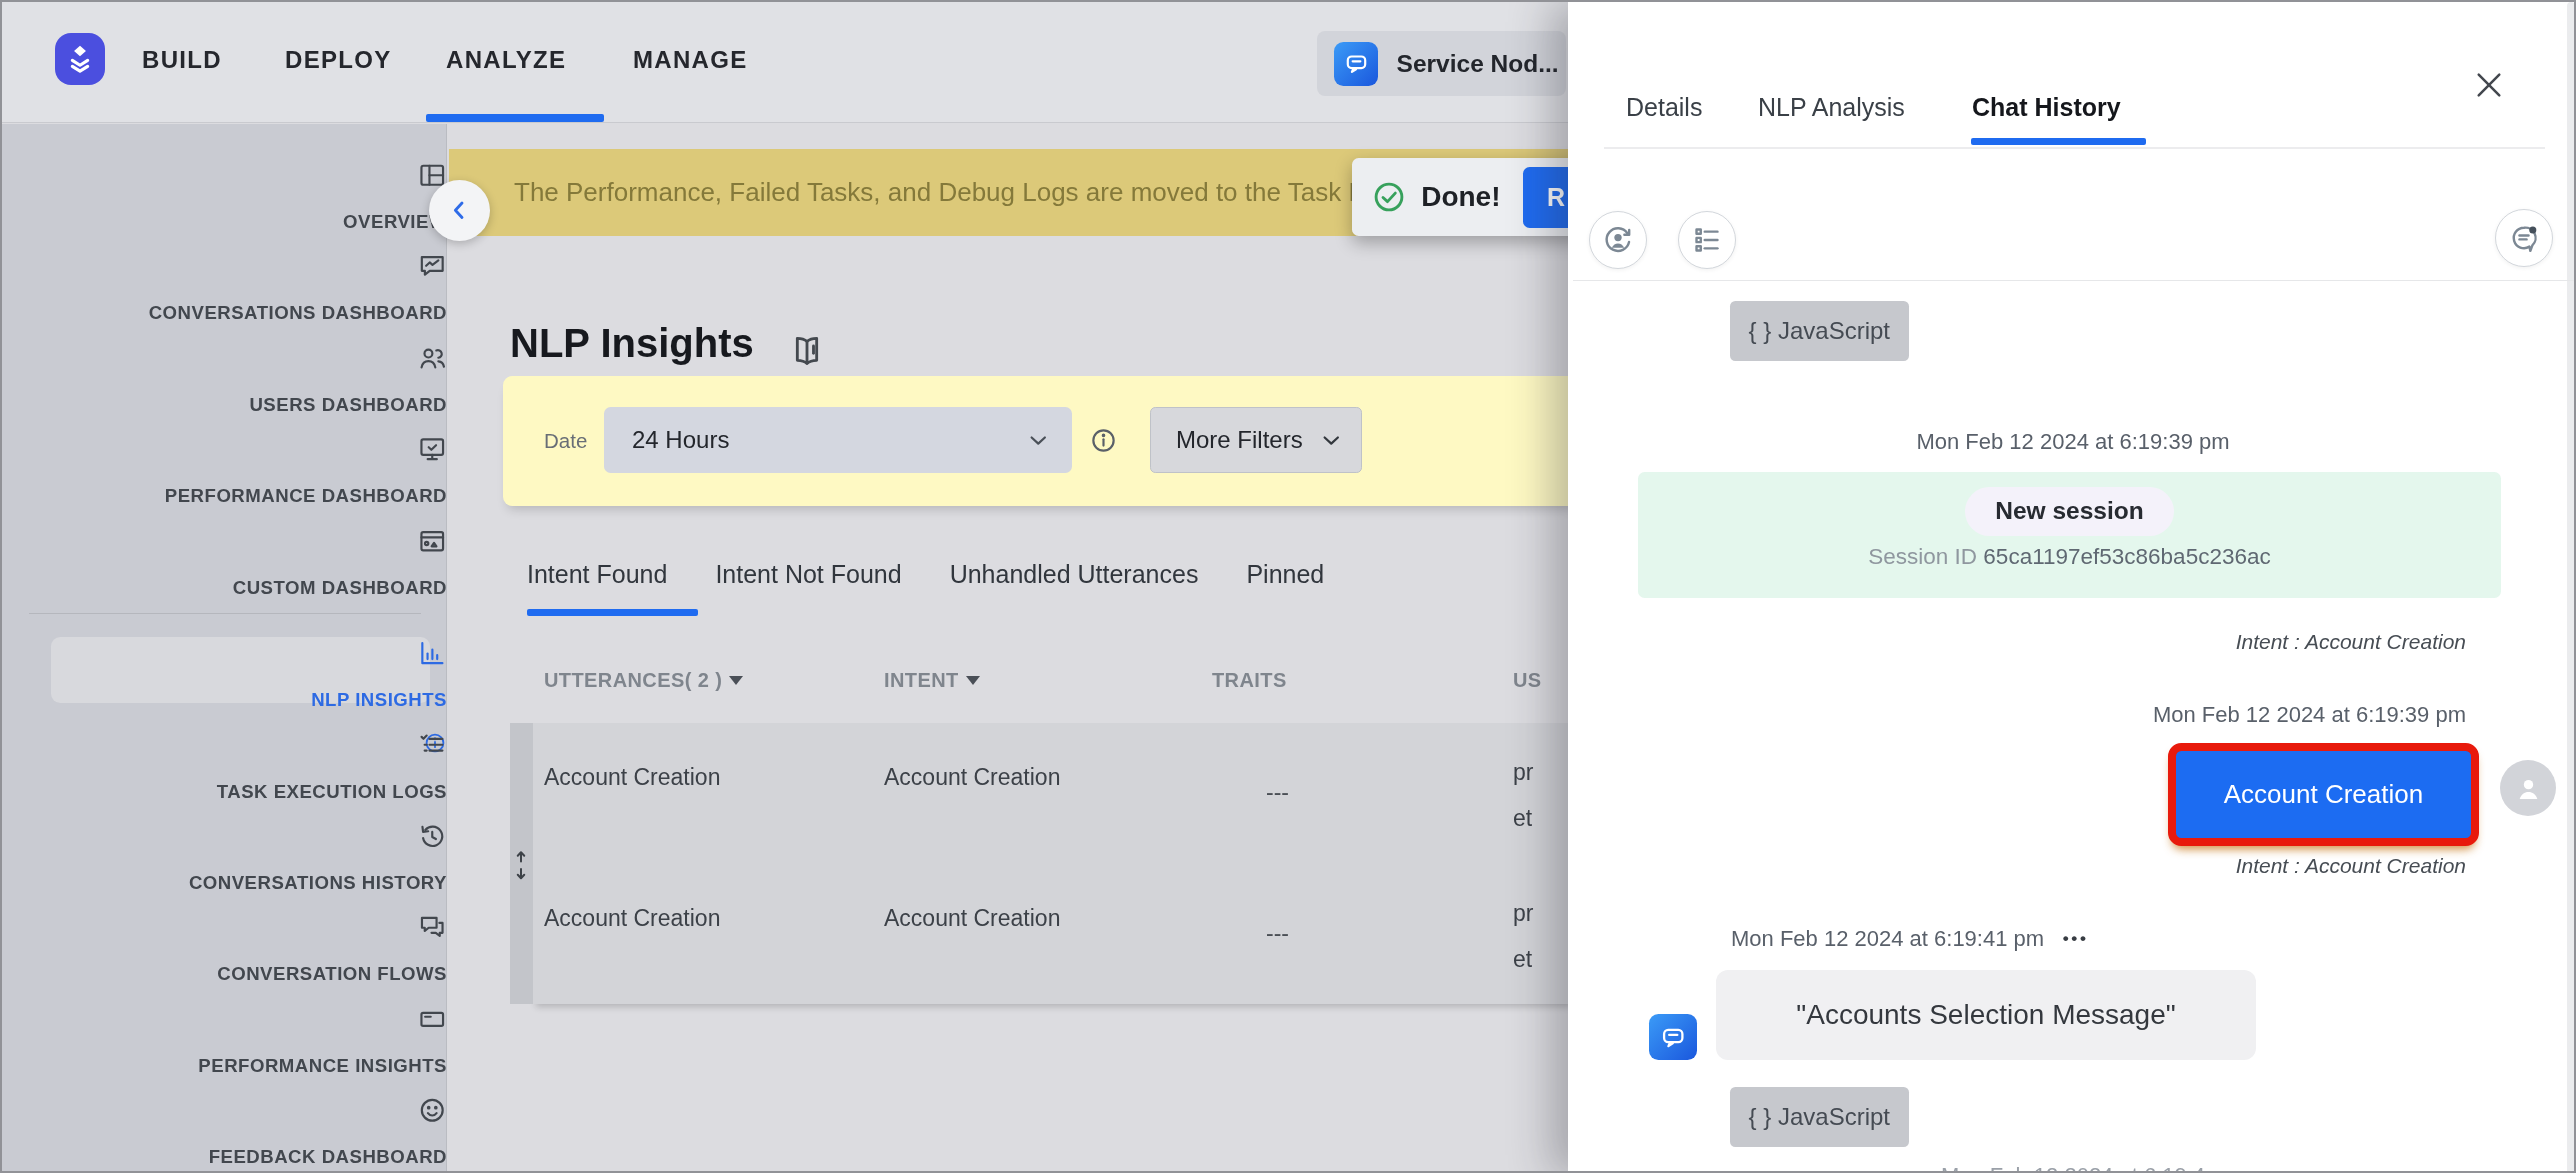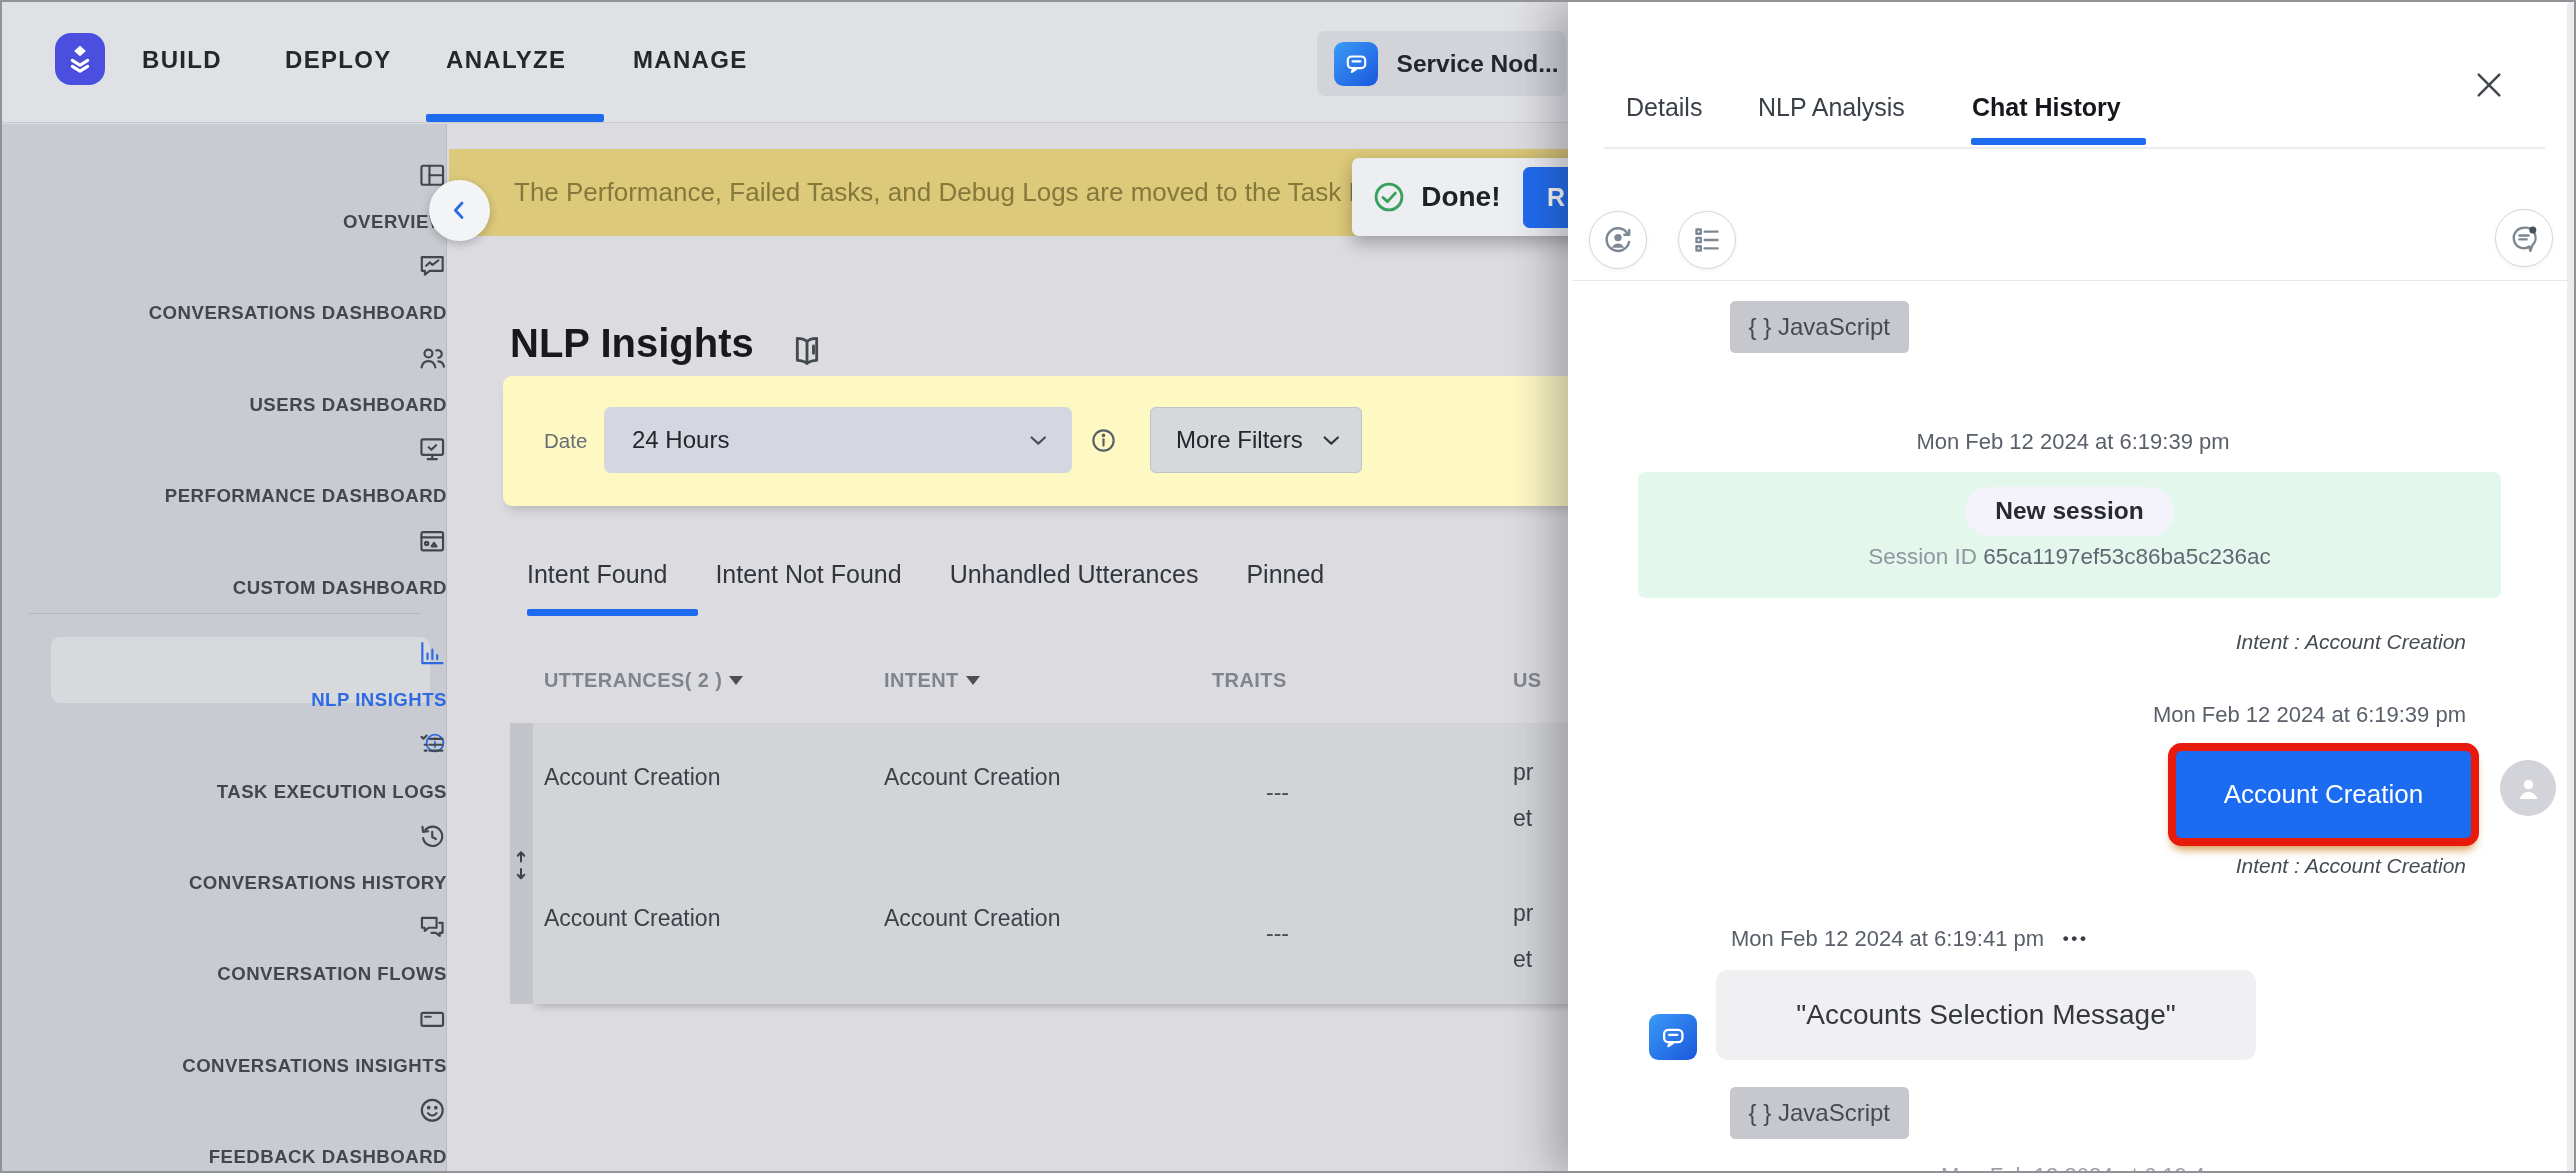--- a/index.html
+++ b/index.html
@@ -70,21 +70,21 @@
   .panel-scrollbar { position:absolute; right:2.7px; top:0; width:8px; height:1173px; background:#ebecee; border-radius:4px; }
   .close-x { position:absolute; left:902px; top:64px; width:38px; height:38px; color:#43474e; cursor:pointer; }
   .ptab { position:absolute; top:91px; font-size:25px; color:#3a4047; white-space:nowrap; cursor:pointer; }
   .ptab.active { font-weight:700; color:#15171c; }
   .ptab-underline { position:absolute; left:403px; top:136px; width:175px; height:6.6px; background:#1f6bf0; border-radius:2px; }
   .ptab-divider { position:absolute; left:36px; top:145px; width:941px; height:2px; background:#ececee; }
   .tool-circle { position:absolute; width:58px; height:58px; border-radius:50%; border:1.3px solid #d3d7dc; background:#fff; display:flex; align-items:center; justify-content:center; color:#7c8894; cursor:pointer; box-shadow:0 1.3px 4px rgba(0,0,0,0.06); }
   .tool-circle .ic { width:34px; height:34px; }
   .toolbar-divider { position:absolute; left:5.3px; top:278px; width:1005px; height:1.3px; background:#e6e7e9; }
 
-  .js-chip { position:absolute; left:162px; height:52px; background:#c6c8cd; border-radius:5.3px; display:flex; align-items:center; padding:0 18.6px; font-size:24px; color:#454b53; cursor:pointer; }
+  .js-chip { position:absolute; left:162px; height:60px; background:#c6c8cd; border-radius:5.3px; display:flex; align-items:center; padding:0 18.6px; font-size:24px; color:#454b53; cursor:pointer; }
   .chat-ts { position:absolute; left:0; width:1010px; text-align:center; font-size:22px; color:#59606a; }
   .session-banner { position:absolute; left:70px; top:470px; width:863px; height:126px; background:#e4f7ed; border-radius:6.6px; text-align:center; }
   .session-pill { display:inline-block; margin-top:14.6px; padding:10.6px 30.5px; background:#f4f2fa; border-radius:29px; font-size:24.5px; font-weight:700; color:#272b31; }
   .session-line { margin-top:8px; font-size:22.5px; }
   .session-line .lbl { color:#8f979f; }
   .session-line .id { color:#5f6872; }
   .intent-note { position:absolute; right:112px; font-size:21px; font-style:italic; color:#474d54; white-space:nowrap; }
   .chat-ts-right { position:absolute; right:112px; font-size:22px; color:#59606a; white-space:nowrap; }
   .user-bubble { position:absolute; left:600px; top:741px; width:311px; height:103px; border-radius:13.3px; border:8.6px solid #e81a0c; background:#1c6cf2; box-shadow:0 6.6px 9.3px -4px rgba(197,112,15,0.8); display:flex; align-items:center; justify-content:center; cursor:pointer; }
   .user-bubble .txt { color:#fff; font-size:26px; font-weight:500; }
@@ -245,21 +245,21 @@
       <span class="lbl">CONVERSATION FLOWS</span>
     </div>
 
     <div class="side-item" style="top:880px;">
       <span class="ic">
         <svg viewBox="0 0 24 24" fill="none" stroke="currentColor" stroke-width="1.7" stroke-linecap="round" stroke-linejoin="round">
             <rect x="3.5" y="7" width="17" height="10.2" rx="1.3"></rect>
             <line x1="6.4" y1="10" x2="10.8" y2="10"></line>
           </svg>
       </span>
-      <span class="lbl">CONVERSATIONS INSIGHTS</span>
+      <span class="lbl">PERFORMANCE INSIGHTS</span>
     </div>
 
     <div class="side-item" style="top:971px;">
       <span class="ic">
         <svg viewBox="0 0 24 24" fill="none" stroke="currentColor" stroke-width="1.7" stroke-linecap="round" stroke-linejoin="round">
             <circle cx="12" cy="12" r="8.2"></circle>
             <circle cx="9.2" cy="10" r="0.6" fill="currentColor"></circle>
             <circle cx="14.8" cy="10" r="0.6" fill="currentColor"></circle>
             <path d="M8.6 14.3c.9 1.2 2 1.8 3.4 1.8s2.5-.6 3.4-1.8"></path>
           </svg>

